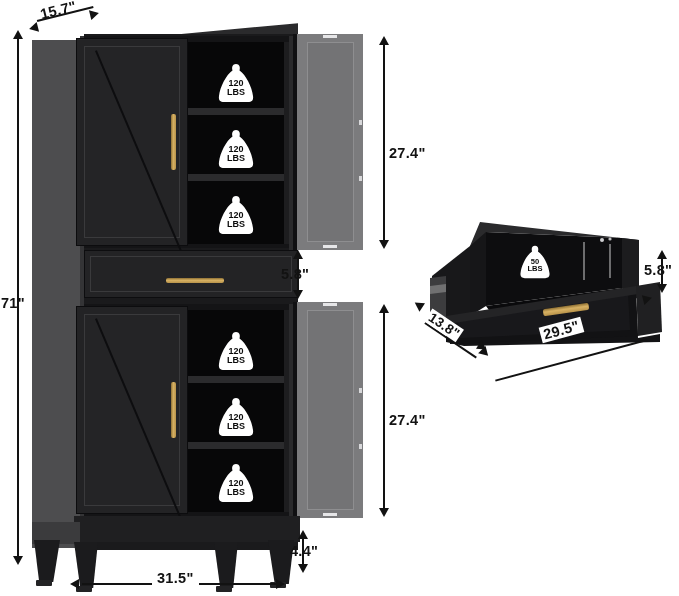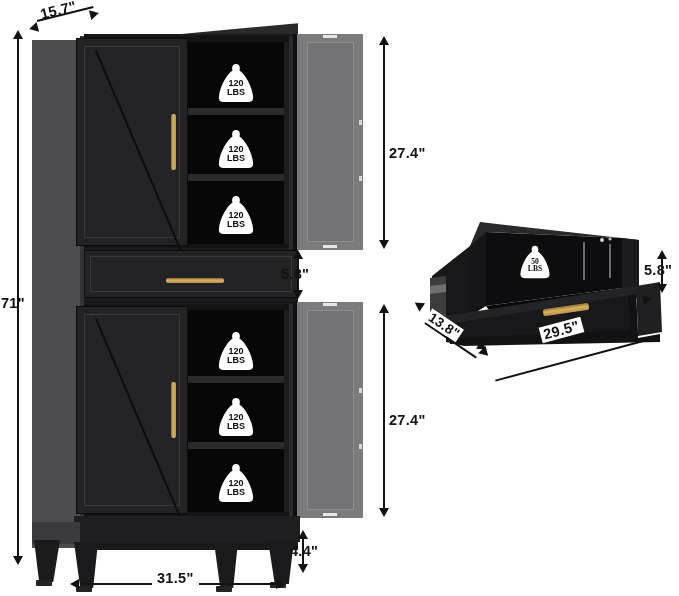--- a/index.html
+++ b/index.html
@@ -124,21 +124,21 @@
   }
   .badge svg{display:block;}
   .badge .t1,.badge .t2{
     position:absolute;left:0;width:100%;text-align:center;
     color:#0b0b0b;font-weight:bold;font-size:9px;line-height:9.5px;
     font-family:"Liberation Sans","DejaVu Sans",sans-serif;
   }
   .badge .t1{top:17px;}
   .badge .t2{top:26px;}
   .badge.small{width:34px;height:36px;}
-  .badge.small .t1,.badge.small .t2{font-size:7.6px;line-height:8px;font-family:Liberation Serif, serif;}
+  .badge.small .t1,.badge.small .t2{font-size:7.6px;line-height:8px;}
   .badge.small .t1{top:14px;}
   .badge.small .t2{top:21px;}
 
   
   .drawer-unit{position:absolute;left:424px;top:216px;width:240px;height:130px;}
   .rot-n14{transform:rotate(-14deg);transform-origin:left center;}
 </style>
 </head>
 <body>
 

